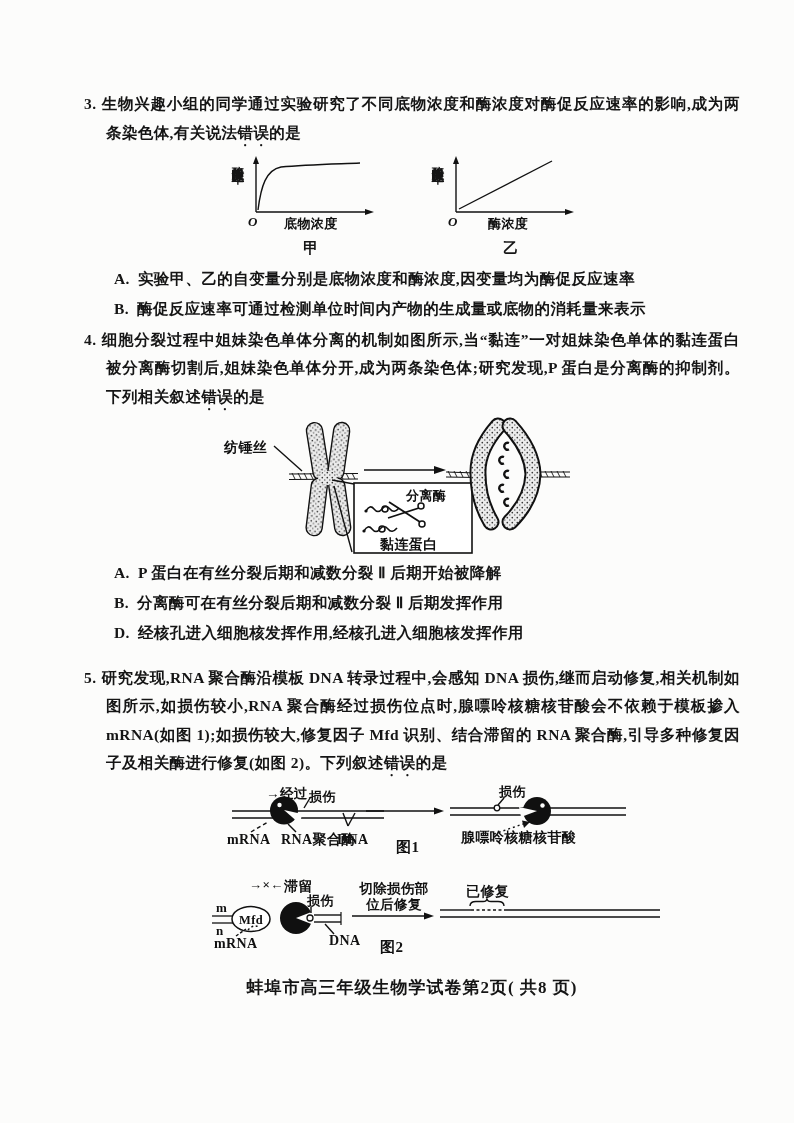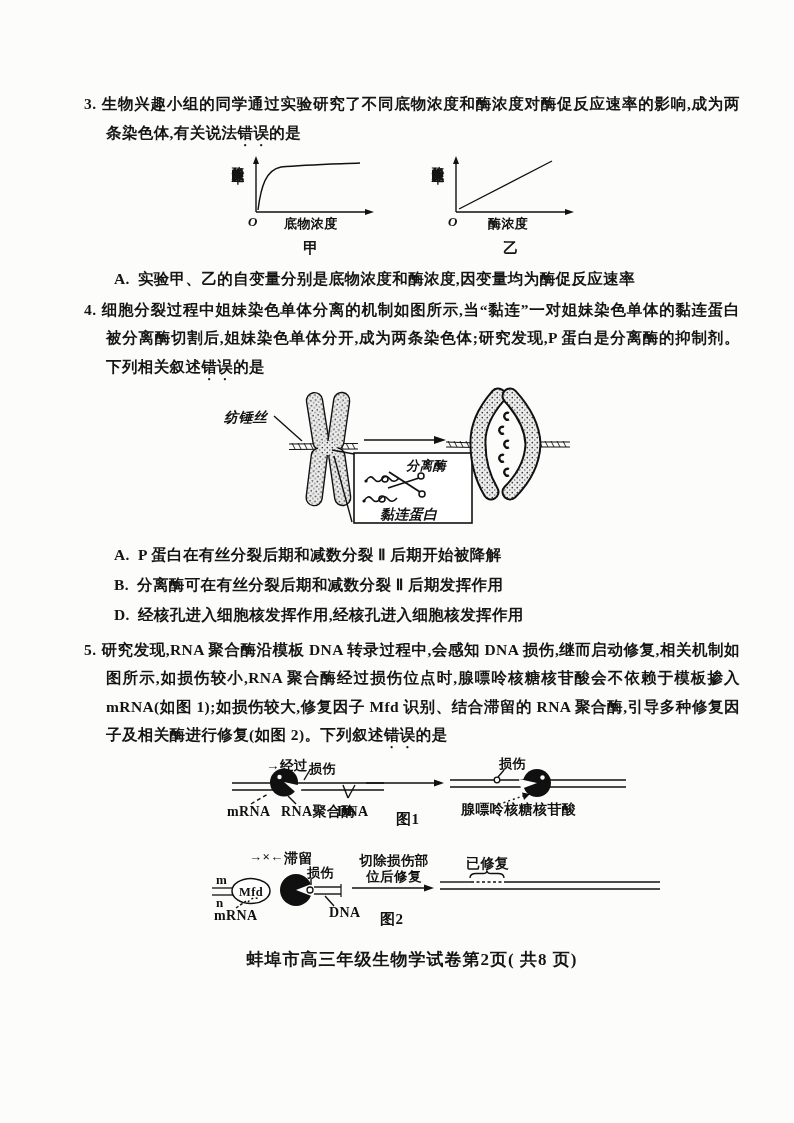--- a/index.html
+++ b/index.html
@@ -11,21 +11,21 @@
   .em-dot{-webkit-text-emphasis:dot;-webkit-text-emphasis-position:under right;
           text-emphasis:dot;text-emphasis-position:under right;}
   .opts{padding-left:30px;}
   .opt{line-height:30px;font-family:Liberation Serif, serif;}
   .opt-label{margin-right:8px;}
   .graphs-row{display:flex;gap:54px;margin:4px 0 6px 146px;}
   .graph{display:flex;align-items:flex-start;}
   .g-ylab{writing-mode:vertical-rl;text-orientation:upright;font-size:12.5px;font-weight:700;
           height:80px;width:16px;line-height:16px;margin-top:2px;letter-spacing:1px;}
   .g-cap{margin-top:1px;font-size:15px;font-weight:700;text-align:center;}
-  .diagram-q4{height:140px;margin:2px 0 14px 112px;font-style:italic;}
+  .diagram-q4{height:140px;margin:2px 0 2px 112px;}
   .fig1{height:90px;margin:2px 0 0 90px;}
   .fig2{height:98px;margin:0 0 0 60px;}
   .footer{margin-top:6px;text-align:center;font-size:17px;letter-spacing:1px;}
   svg text{fill:#111;font-family:"Liberation Serif","DejaVu Serif",serif;font-weight:700;}
   svg .thin{stroke:#111;stroke-width:1.4;fill:none;}
   svg .blob{fill:#101010;}
 </style>
 </head>
 <body>
 
@@ -72,20 +72,21 @@
             <text x="2" y="72" font-size="13" font-style="italic">O</text>
             <text x="42" y="74" font-size="13">酶浓度</text>
           </svg>
           <div class="g-cap">乙</div>
         </div>
       </div>
     </div>
 
     <div class="opts">
       <div class="opt"><span class="opt-label">A.</span><span>实验甲、乙的自变量分别是底物浓度和酶浓度,因变量均为酶促反应速率</span></div>
+      <div class="opt"><span class="opt-label">B.</span><span>酶促反应速率可通过检测单位时间内产物的生成量或底物的消耗量来表示</span></div>
     </div>
   </div>
 
   <div style="margin-top:2px;">
     <div class="stem"><span class="qnum">4.</span><span>细胞分裂过程中姐妹染色单体分离的机制如图所示,当“黏连”一对姐妹染色单体的黏连蛋白被分离酶切割后,姐妹染色单体分开,成为两条染色体;研究发现,P 蛋白是分离酶的抑制剂。下列相关叙述</span><span class="em-dot">错误</span><span>的是</span></div>
 
     <div class="diagram-q4">
       <svg width="450" height="140" viewBox="0 0 450 140">
 
         <g stroke="#111" stroke-width="1.2" fill="none">
@@ -158,21 +159,21 @@
       </svg>
     </div>
 
     <div class="opts">
       <div class="opt"><span class="opt-label">A.</span><span>P 蛋白在有丝分裂后期和减数分裂 Ⅱ 后期开始被降解</span></div>
       <div class="opt"><span class="opt-label">B.</span><span>分离酶可在有丝分裂后期和减数分裂 Ⅱ 后期发挥作用</span></div>
       <div class="opt"><span class="opt-label">D.</span><span>经核孔进入细胞核发挥作用,经核孔进入细胞核发挥作用</span></div>
     </div>
   </div>
 
-  <div style="margin-top:6px;">
+  <div style="margin-top:16px;">
     <div class="stem"><span class="qnum">5.</span><span>研究发现,RNA 聚合酶沿模板 DNA 转录过程中,会感知 DNA 损伤,继而启动修复,相关机制如图所示,如损伤较小,RNA 聚合酶经过损伤位点时,腺嘌呤核糖核苷酸会不依赖于模板掺入 mRNA(如图 1);如损伤较大,修复因子 Mfd 识别、结合滞留的 RNA 聚合酶,引导多种修复因子及相关酶进行修复(如图 2)。下列叙述</span><span class="em-dot">错误</span><span>的是</span></div>
 
     <div class="fig1">
       <svg width="480" height="88" viewBox="0 0 480 88">
         <text x="92" y="16" font-size="13.5">→经过</text>
         <g stroke="#111" stroke-width="1.4">
           <line x1="58" y1="29" x2="210" y2="29"></line>
             <line x1="58" y1="36" x2="210" y2="36"></line>
         </g>
         <circle cx="110" cy="28.5" r="14" class="blob"></circle>

